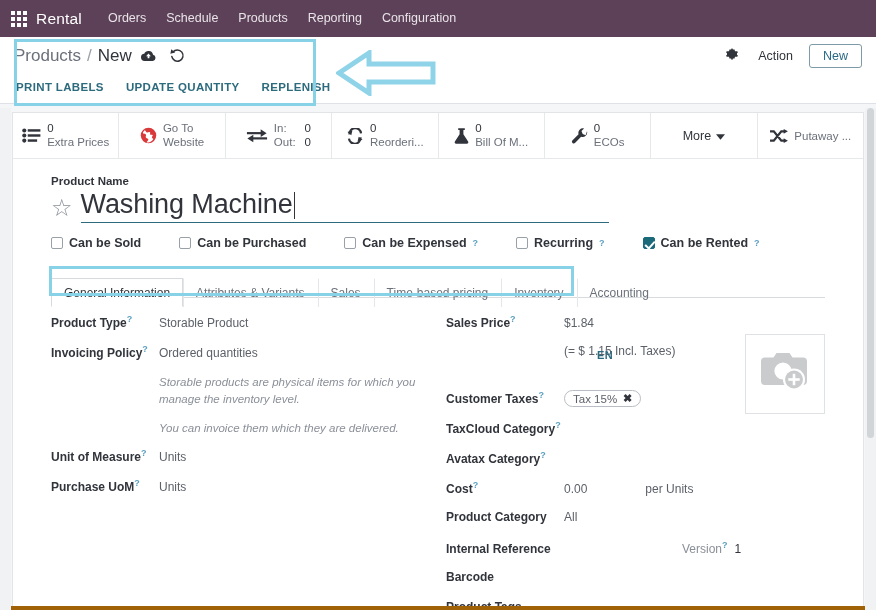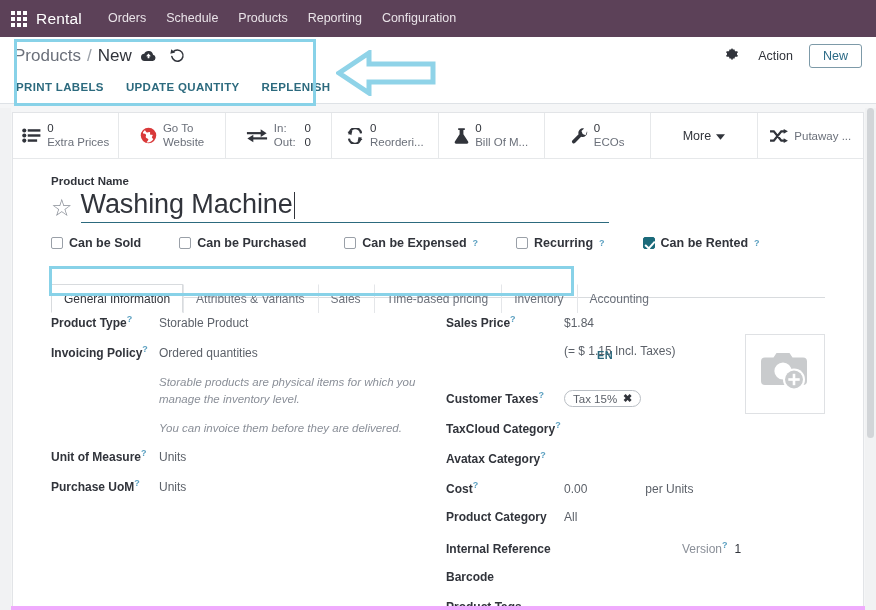--- a/index.html
+++ b/index.html
@@ -9,21 +9,21 @@
     width: 876px; height: 610px;
     overflow: hidden;
     font-family: "Liberation Sans", sans-serif;
     background: #ffffff;
     color: #31343b;
   }
   #app {
     position: relative;
     width: 876px; height: 610px;
     overflow: hidden;
-    background: #f0abfc;
+    background: #a16207;
   }
 
   
   .navbar {
     height: 37px;
     background: #5c4158;
     display: flex;
     align-items: center;
     padding-left: 8px;
     color: #ffffff;
@@ -281,21 +281,21 @@
   }
   .tab {
     font-size: 12px;
     color: #6b707a;
     padding: 7px 12px 6px 12px;
     border: 1px solid transparent;
     border-bottom: none;
     cursor: pointer;
     white-space: nowrap;
     position: relative;
-    top: 16px;
+    top: 10px;
   }
   .tab + .tab { border-left: 1px solid #e4e6e9; }
   .tab.active {
     color: #31343b;
     background: #fff;
     border-color: #d8dbde;
     border-bottom: 1px solid #fff;
   }
   .hl-tabs {
     position: absolute;
@@ -644,21 +644,21 @@
           <div class="frow">
             <span class="flabel"><span>Invoicing Policy</span><span class="help-q">?</span></span>
             <span class="fvalue">Ordered quantities</span>
           </div>
           <div class="fnote-row">
             <span class="spacer"></span>
             <span class="fnote">Storable products are physical items for which you manage the inventory level.</span>
           </div>
           <div class="fnote-row">
             <span class="spacer"></span>
-            <span class="fnote">You can invoice them before they are delivered.</span>
+            <span class="fnote">You can invoice them which they are delivered.</span>
           </div>
           <div class="frow">
             <span class="flabel"><span>Unit of Measure</span><span class="help-q">?</span></span>
             <span class="fvalue">Units</span>
           </div>
           <div class="frow">
             <span class="flabel"><span>Purchase UoM</span><span class="help-q">?</span></span>
             <span class="fvalue">Units</span>
           </div>
         </div>

